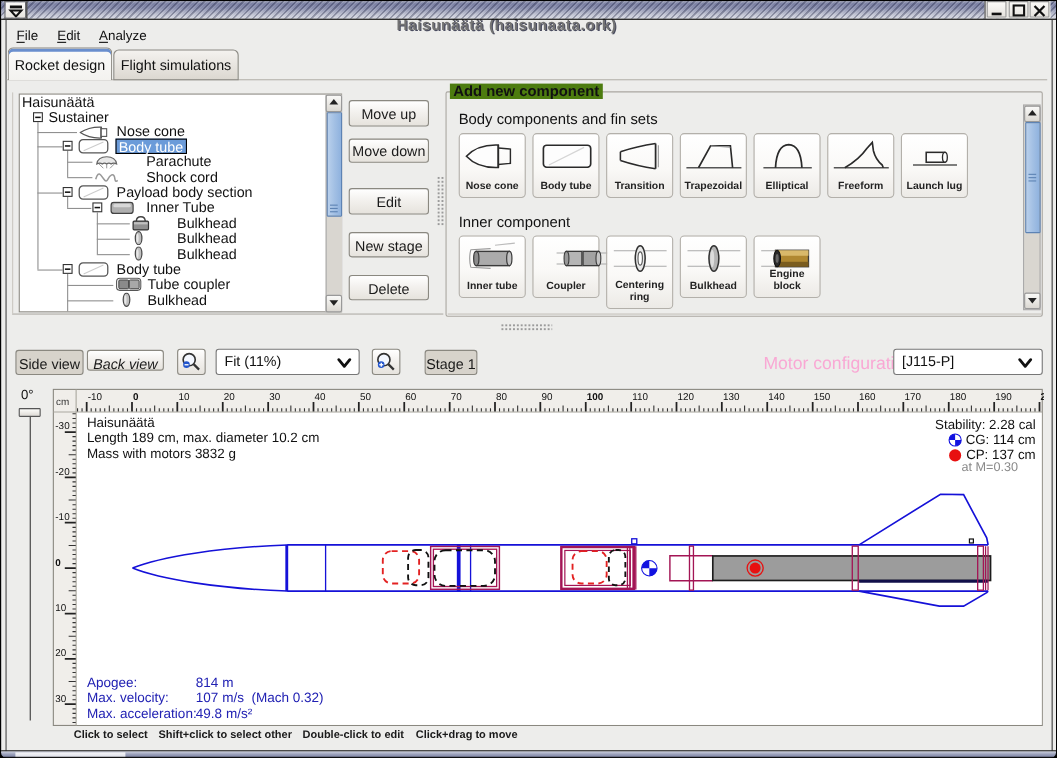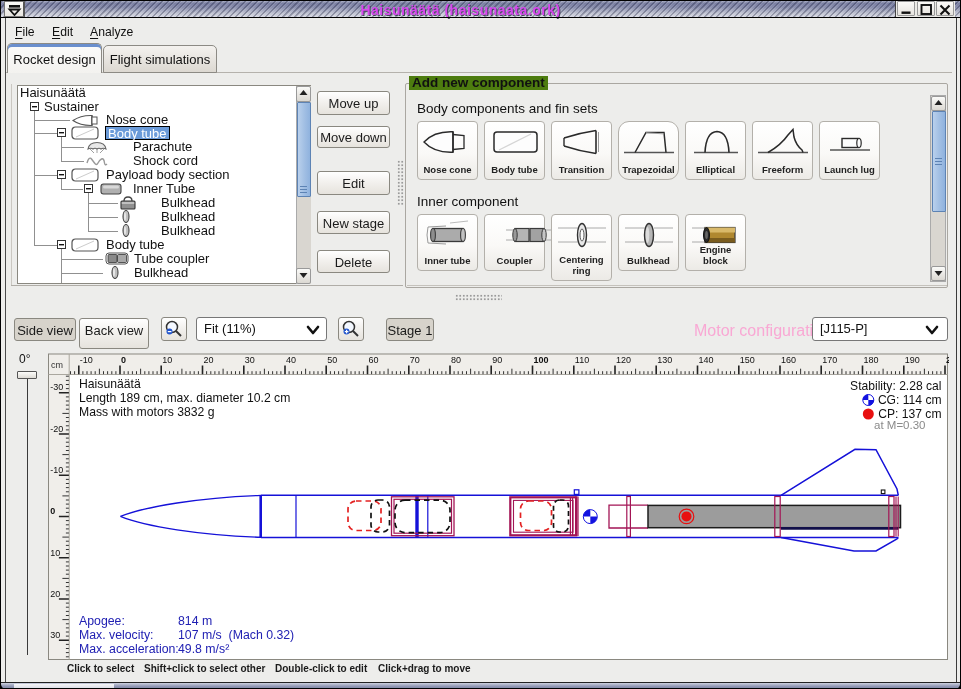--- a/index.html
+++ b/index.html
@@ -15,21 +15,21 @@
 .cbtn svg{display:block;margin:3px auto 0 auto;}
 .cbtn .lb{position:absolute;left:0;right:0;bottom:4px;line-height:10.5px;}
 .mi{position:absolute;font-size:12.2px;color:#111;}
 .mi u{text-decoration-thickness:1px;text-underline-offset:2px;}
 </style></head>
 <body>
 <div class="a" style="left:1px;top:1px;width:959px;height:687px;background:#ededeb;border-radius:0 0 6px 6px;"></div>
 <div class="a" style="left:1px;top:1px;width:959px;height:16px;
 background:repeating-linear-gradient(135deg,rgba(18,22,52,0.30) 0 1.2px,rgba(255,255,255,0.10) 1.8px 2.6px,rgba(18,22,52,0) 2.6px 4.2px),
 linear-gradient(180deg,#a4a9c0 0%,#7b80a3 15%,#8a8fae 40%,#c3c6d4 78%,#d5d7e1 96%);"></div>
-<div class="a" style="left:26px;top:2px;width:869px;height:16px;text-align:center;font-size:14px;font-weight:bold;color:#d946ef;line-height:16px;letter-spacing:0.5px;text-shadow:1px 1px 0 rgba(55,58,80,0.9);">Haisunäätä (haisunaata.ork)</div>
+<div class="a" style="left:26px;top:14px;width:869px;height:16px;text-align:center;font-size:14px;font-weight:bold;color:#737373;line-height:16px;letter-spacing:0.5px;text-shadow:1px 1px 0 rgba(55,58,80,0.9);">Haisunäätä (haisunaata.ork)</div>
 <div class="a" style="left:4px;top:1px;width:21px;height:16px;background:linear-gradient(180deg,#fbfaf8,#e8e5e0);border:1px solid #777;border-right:2px solid #555;">
 <svg width="19" height="14" style="display:block">
       <rect x="4" y="3" width="11" height="2.6" fill="#111"></rect>
       <path d="M4.5 7.5h10l-5 5.5z" fill="none" stroke="#111" stroke-width="1.8"></path>
     </svg>
   </div>
 <div class="a" style="left:895px;top:0px;width:60px;height:17px;background:#ecebe7;border-left:1px solid #444;"></div>
 <div class="a" style="left:897px;top:1px;width:18px;height:15px;background:linear-gradient(180deg,#fbfaf8,#e6e3de);border:1px solid #999;border-radius:1px;">
     <svg width="16" height="14" style="display:block;margin:0 auto;">
       <rect x="3.5" y="9.5" width="9" height="2.4" fill="#111"></rect>
@@ -242,21 +242,21 @@
   </div>
 <div class="cbtn" style="left:551px;top:121px;height:59px;">
     <svg width="56" height="34">
       <path d="M10 13 L10 21" stroke="#2a2a2a" stroke-width="1.4"></path>
       <path d="M10 13 Q25 8 42 5.5 M10 21 Q25 26 42 28.5" fill="none" stroke="#2a2a2a" stroke-width="1.4"></path>
       <path d="M42 5.5 V28.5" stroke="#2a2a2a" stroke-width="1.6"></path>
       <path d="M44.5 7 V27" stroke="#999" stroke-width="1"></path>
     </svg>
     <div class="lb">Transition</div>
   </div>
-<div class="cbtn" style="left:618px;top:121px;height:59px;border-radius:11px;">
+<div class="cbtn" style="left:618px;top:121px;height:59px;">
     <svg width="56" height="34">
       <path d="M3 27.5 H53" stroke="#555" stroke-width="1.3"></path>
       <path d="M14 27.5 L25 7.5 L43 7.5 L45 27.5" fill="none" stroke="#2a2a2a" stroke-width="1.5"></path>
       <path d="M25 7.5 L43 9" stroke="#999" stroke-width="0.8"></path>
     </svg>
     <div class="lb">Trapezoidal</div>
   </div>
 <div class="cbtn" style="left:685px;top:121px;height:59px;">
     <svg width="56" height="34">
       <path d="M6 27.5 H50" stroke="#555" stroke-width="1.3"></path>
@@ -337,21 +337,21 @@
       <path d="M3.5 5 L7.5 10 L11.5 5 Z" fill="#222"></path>
     </svg>
   </div>
 <div class="a" style="left:931.5px;top:111px;width:14px;height:101px;border:1px solid #5d83b4;border-radius:1px;
 background:linear-gradient(90deg,#b9d0ec,#a3c0e4 50%,#8fb2de);"></div>
 <div class="a" style="left:935px;top:158px;width:7px;height:1.3px;background:#5d83b4;"></div>
 <div class="a" style="left:935px;top:161px;width:7px;height:1.3px;background:#5d83b4;"></div>
 <div class="a" style="left:935px;top:164px;width:7px;height:1.3px;background:#5d83b4;"></div>
 <div class="a" style="left:407px;top:285px;width:540px;height:1px;background:#c5c2bc;"></div>
 <div class="btn pressed" style="left:14px;top:318px;width:62px;height:23px;line-height:23px;">Side view</div>
-<div class="btn" style="left:79px;top:318px;width:70px;height:31px;line-height:23px;">Back view</div>
+<div class="btn" style="left:79px;top:318px;width:70px;height:19px;line-height:23px;font-style:italic;">Back view</div>
 <div class="btn" style="left:161px;top:317px;width:26px;height:24px;"><svg width="24" height="22" style="margin-top:0px">
       <circle cx="10" cy="9" r="5.5" fill="#f4f8ff" stroke="#333" stroke-width="1.5"></circle>
       <path d="M14 13 L19 18" stroke="#333" stroke-width="2"></path>
       <circle cx="7.5" cy="13.5" r="3" fill="#2255cc"></circle>
       <rect x="5.8" y="13" width="3.6" height="1.2" fill="#fff"></rect>
     </svg></div>
 <div class="btn" style="left:338px;top:317px;width:26px;height:24px;"><svg width="24" height="22" style="margin-top:0px">
       <circle cx="10" cy="9" r="5.5" fill="#f4f8ff" stroke="#333" stroke-width="1.5"></circle>
       <path d="M14 13 L19 18" stroke="#333" stroke-width="2"></path>
       <circle cx="7.5" cy="13.5" r="3" fill="#2255cc"></circle>

